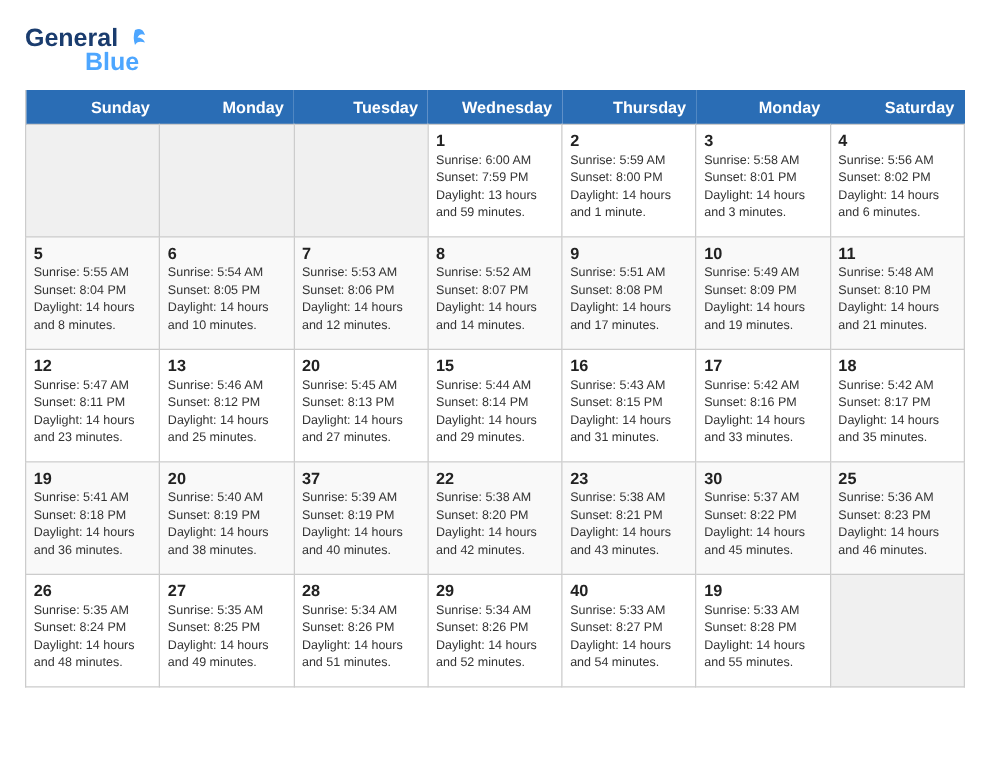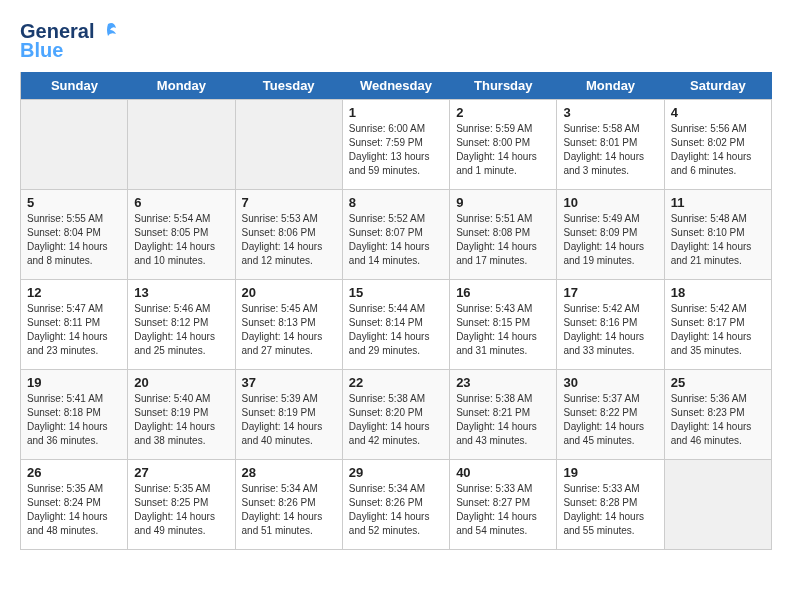--- a/index.html
+++ b/index.html
@@ -34,21 +34,21 @@
       color: #333;
     }
     table {
       width: 100%;
       border-collapse: collapse;
       table-layout: fixed;
     }
     th {
       background-color: #2a6db5;
       color: #fff;
-      text-align: center;
+      text-align: right;
       padding: 6px 8px;
       font-size: 13px;
       font-weight: bold;
     }
     td {
       border: 1px solid #ccc;
       vertical-align: top;
       padding: 5px 6px;
       font-size: 10.5px;
       color: #222;
@@ -79,21 +79,21 @@
 <div>
   <div class="header">
     <div class="logo">
 <div style="display:flex; flex-direction:column; align-items:flex-start;">
   <div style="display:flex; align-items:center;">
     <span style="font-size:20px; font-weight:bold; color:#1a3c6e;">General</span>
     <svg width="22" height="22" viewBox="0 0 22 22" style="margin:0 2px;">
       <path d="M12 3 Q18 0 20 7 Q16 5 14 9 Q18 9 20 13 Q14 11 12 15 Q10 9 12 3Z" fill="#4da6ff"></path>
     </svg>
   </div>
-  <span style="font-size:20px; font-weight:bold; color:#4da6ff; margin-top:-4px;">Blue</span>
+  <span style="font-size:20px; font-weight:bold; color:#4da6ff; margin-top:-4px;margin-left:48px;">Blue</span>
 </div>
       </div>
     <div class="title-block">
       <div class="month-title"></div>
       <div class="location"></div>
     </div>
   </div>
 
   <table>
     <thead>

